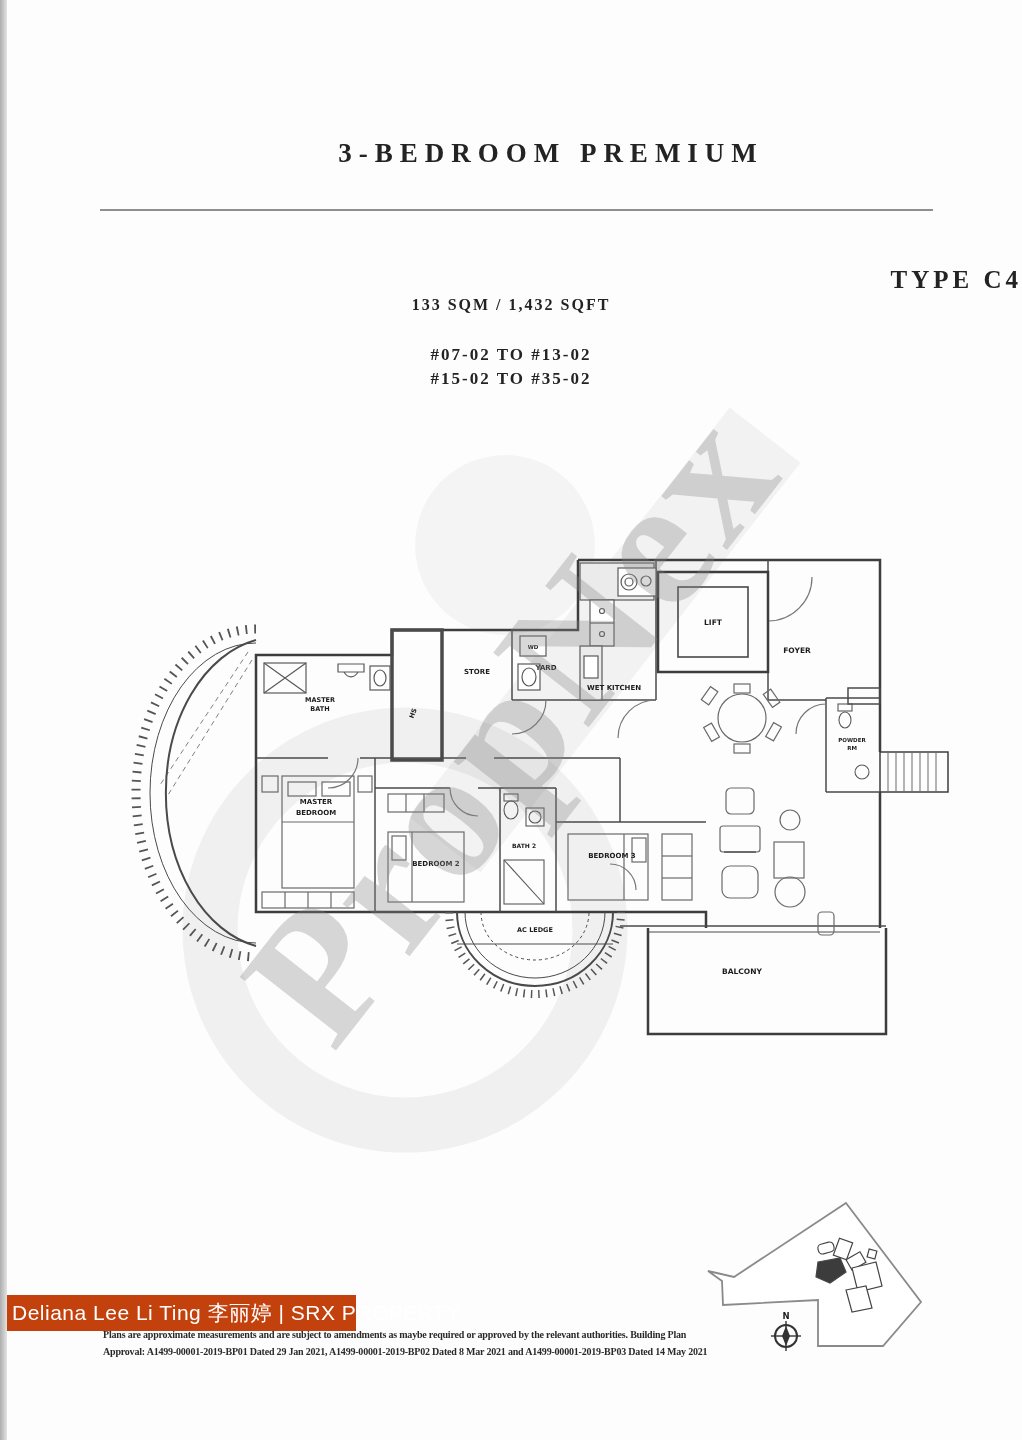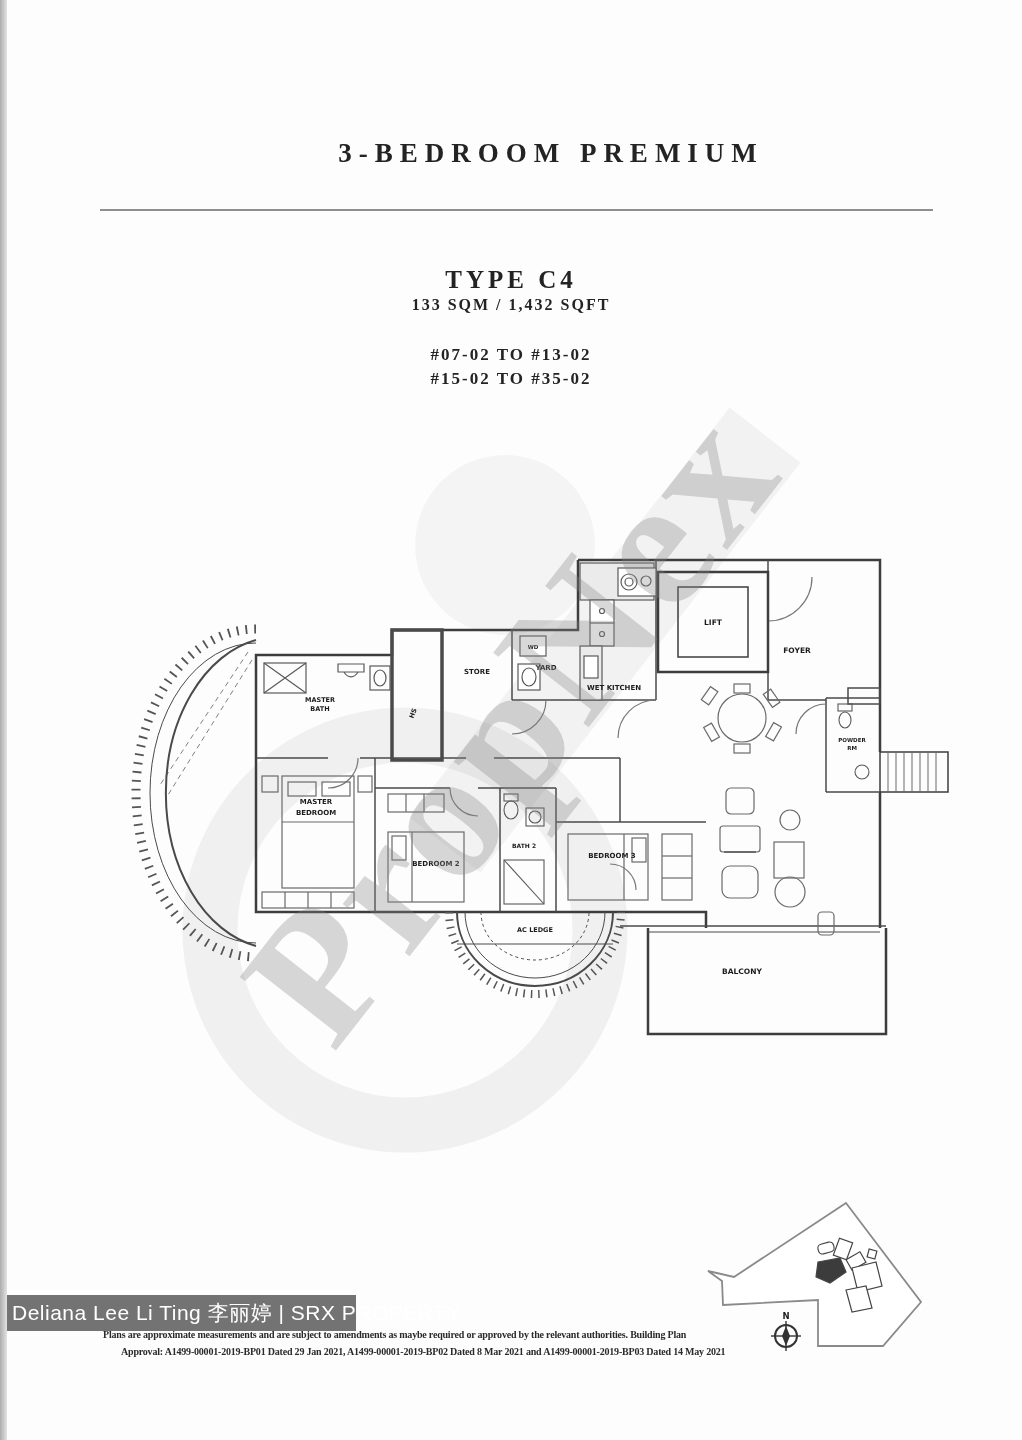--- a/index.html
+++ b/index.html
@@ -22,41 +22,41 @@
     position:absolute;left:511px;top:725px;z-index:5;pointer-events:none;
     transform:translate(-50%,-50%) rotate(-52deg);
     font-family:"Liberation Serif",serif;font-size:185px;font-weight:bold;
     letter-spacing:6px;color:rgba(135,135,135,0.32);white-space:nowrap;
   }
   
   svg.plan{position:absolute;left:0;top:0;z-index:2;}
   svg .lbl{font-family:"DejaVu Sans",sans-serif;font-weight:bold;fill:#1c1c1c;}
   
   .agent-bar{
-    position:absolute;left:0;top:1295px;width:356px;height:36px;background:#737373;
+    position:absolute;left:0;top:1295px;width:356px;height:36px;background:#c2410c;
     z-index:6;display:flex;align-items:center;padding-left:12px;box-sizing:border-box;
   }
   .agent-bar span{
     font-family:"Liberation Sans",sans-serif;font-size:21px;color:#ffffff;letter-spacing:0.5px;white-space:nowrap;
   }
   .fineprint{
     position:absolute;left:103px;width:840px;z-index:4;color:#2a2a2a;
     font-family:Liberation Serif, serif;font-size:10px;font-weight:bold;letter-spacing:-0.2px;white-space:nowrap;
   }
   .fp1{top:1329px;}
-  .fp2{top:1346px;margin-left:18px;}
+  .fp2{top:1346px;}
 </style>
 </head>
 <body>
 
 <div class="scan-edge"></div>
 
 <div class="hdr plan-title" style="position:absolute;">3-BEDROOM PREMIUM</div>
 <div class="rule"></div>
-<div class="hdr unit-type" style="position:absolute;">TYPE C4</div>
+<div class="hdr unit-type" style="position:absolute;text-align:right;">TYPE C4</div>
 <div class="hdr unit-area" style="position:absolute;">133 SQM / 1,432 SQFT</div>
 <div class="hdr stack1" style="position:absolute;text-align:center;">#07-02 TO #13-02</div>
 <div class="hdr stack2" style="position:absolute;">#15-02 TO #35-02</div>
 
 <svg class="plan" width="1022" height="1440" viewBox="0 0 1022 1440">
 
   <g>
     <circle cx="405" cy="930" r="195" fill="none" stroke="rgba(0,0,0,0.05)" stroke-width="55"></circle>
     <rect x="560" y="380" width="90" height="520" fill="rgba(0,0,0,0.045)" transform="rotate(38 605 640)"></rect>
     <circle cx="505" cy="545" r="90" fill="rgba(0,0,0,0.035)"></circle>

